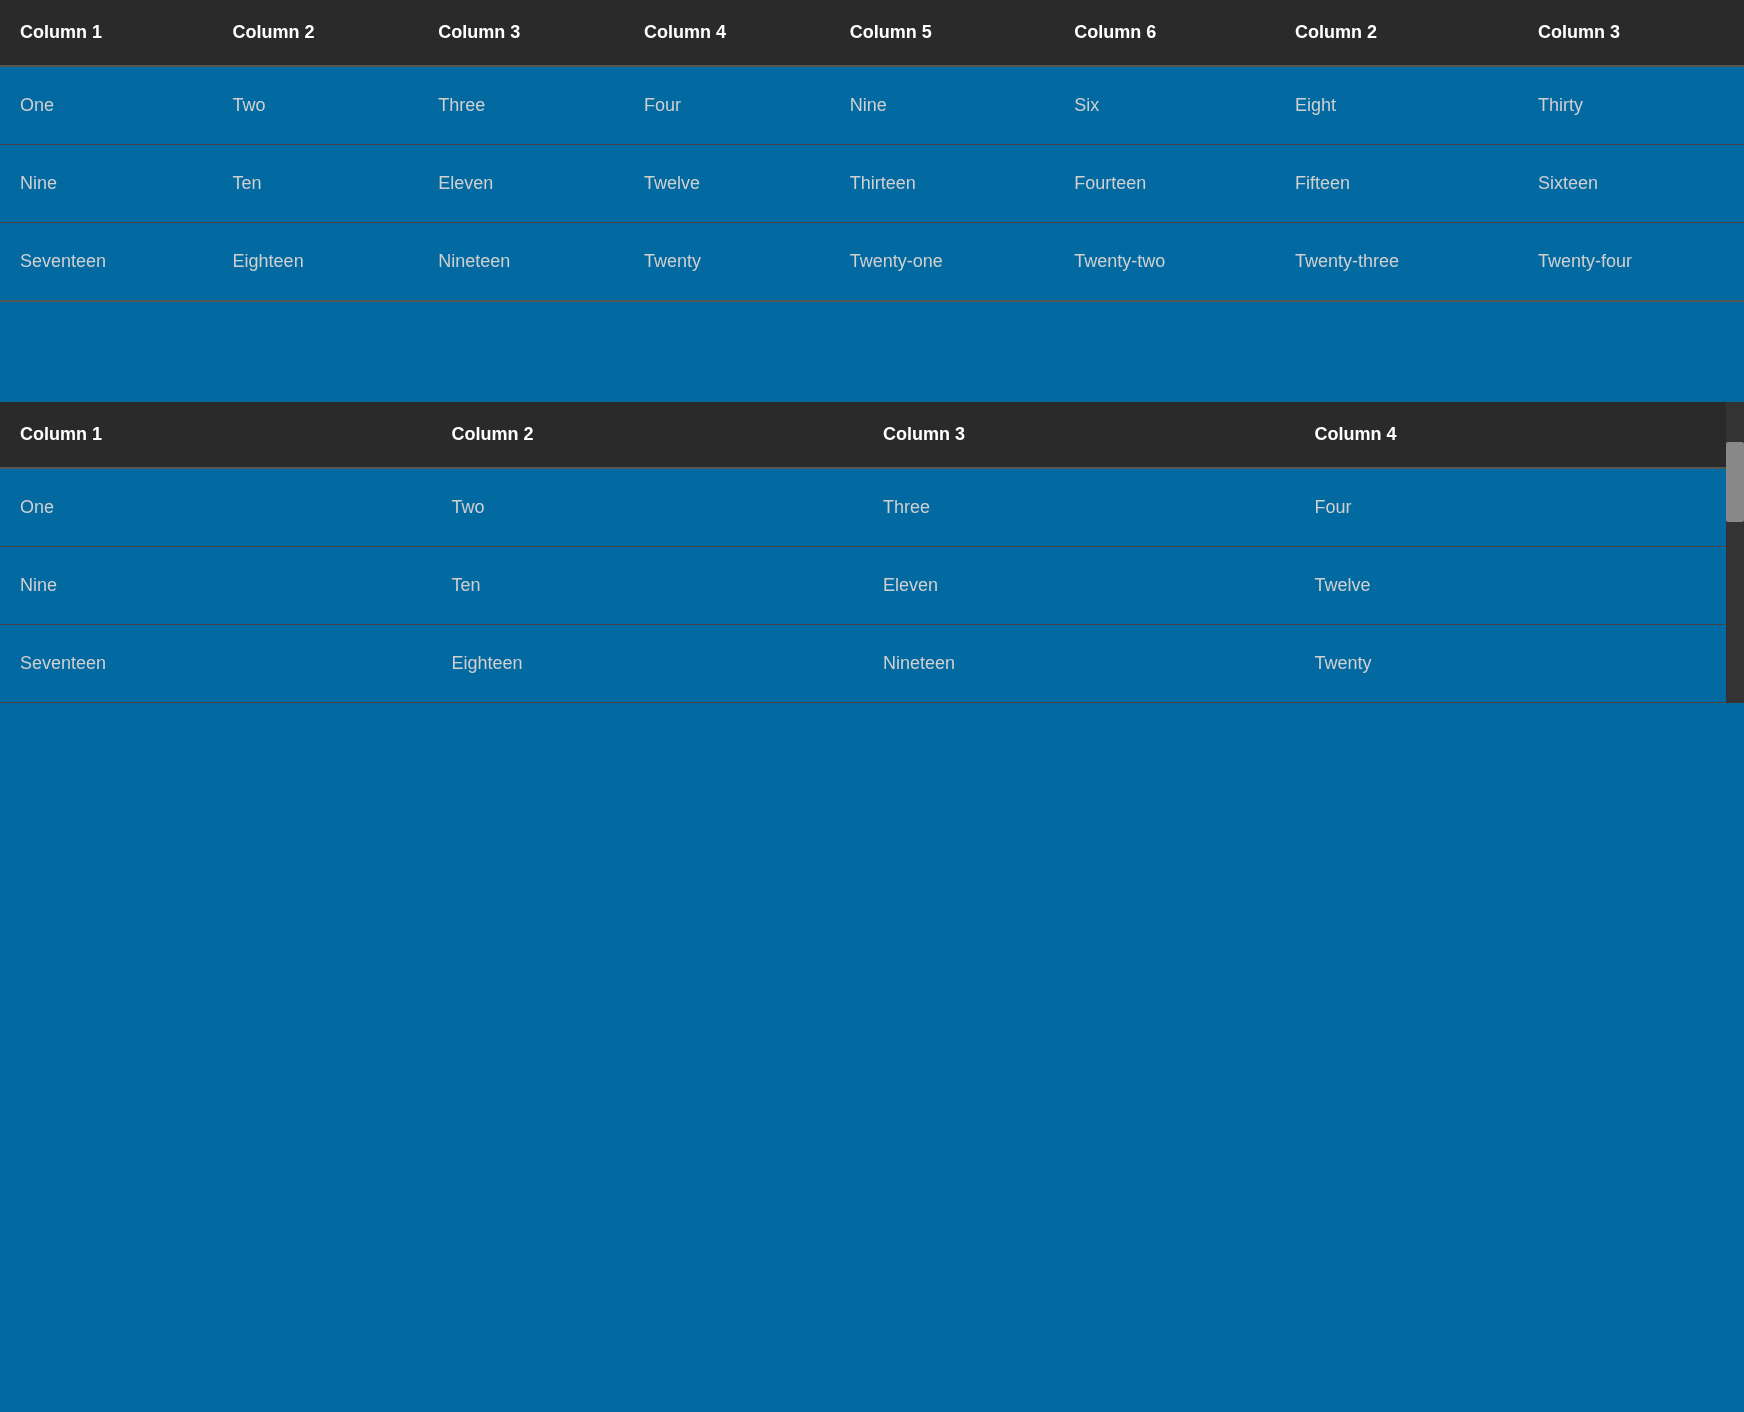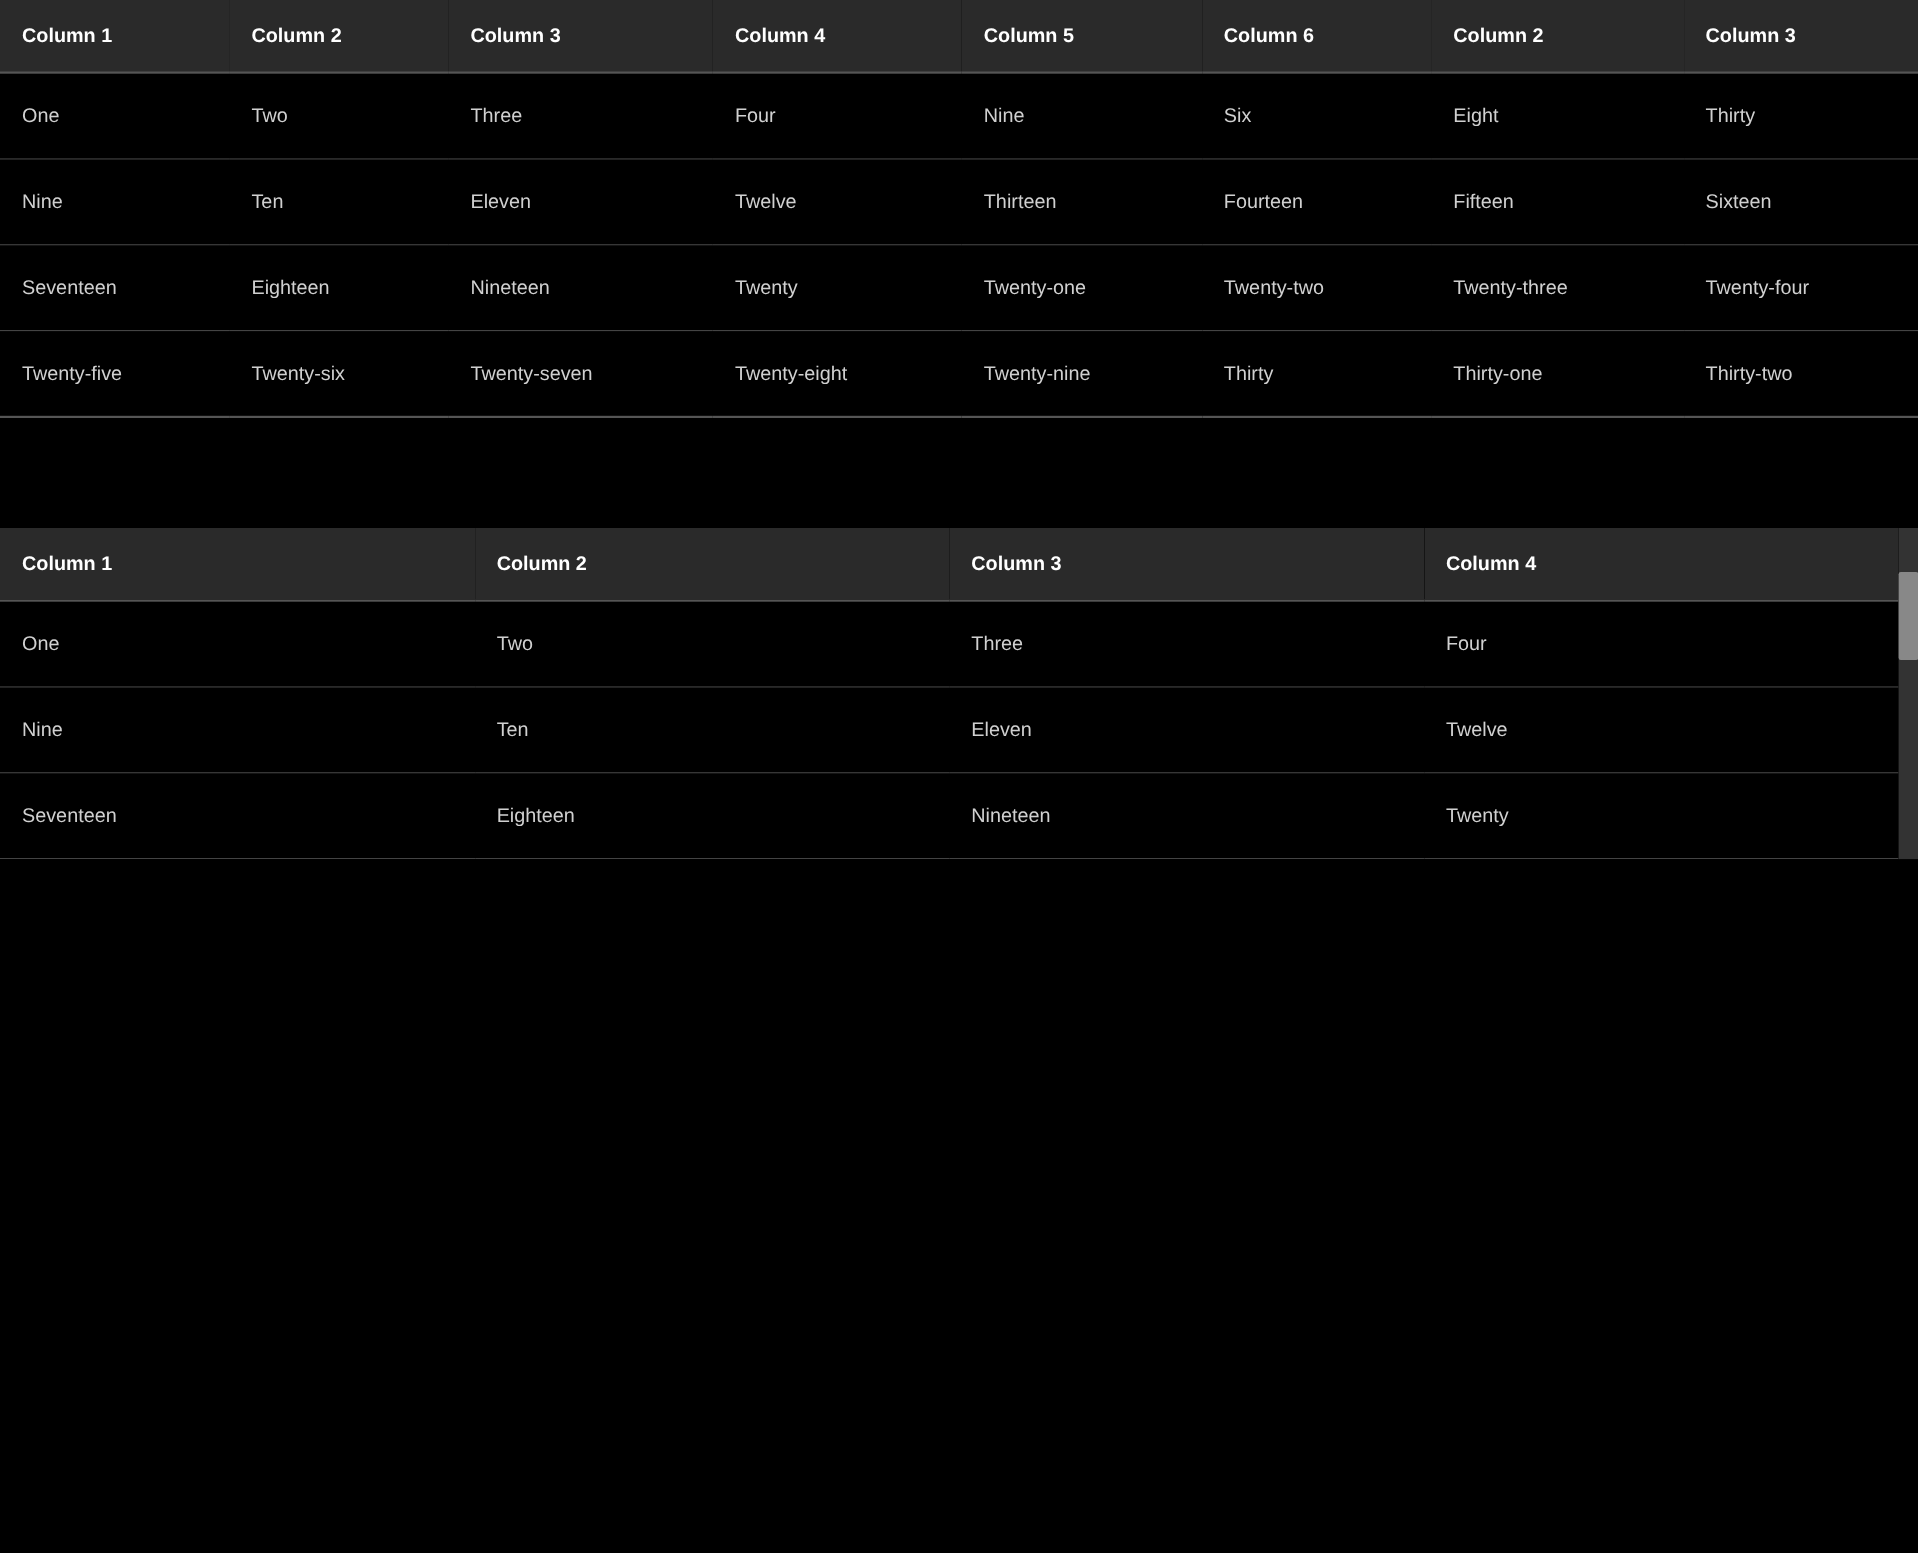--- a/index.html
+++ b/index.html
@@ -7,21 +7,21 @@
       background: #1a1a1a;
       color: #e0e0e0;
       font-family: Arial, sans-serif;
       font-size: 18px;
       overflow-x: hidden;
     }
 
     .page-container {
       width: 1744px;
       min-height: 1412px;
-      background: #000000;
+      background: #0369a1;
       position: relative;
     }
 
     
     .table-8col {
       width: 100%;
       border-collapse: collapse;
       margin-bottom: 60px;
     }
 
@@ -147,30 +147,20 @@
         <tr>
           <td>Seventeen</td>
           <td>Eighteen</td>
           <td>Nineteen</td>
           <td>Twenty</td>
           <td>Twenty-one</td>
           <td>Twenty-two</td>
           <td>Twenty-three</td>
           <td>Twenty-four</td>
         </tr>
-        <tr>
-          <td>Twenty-five</td>
-          <td>Twenty-six</td>
-          <td>Twenty-seven</td>
-          <td>Twenty-eight</td>
-          <td>Twenty-nine</td>
-          <td>Thirty</td>
-          <td>Thirty-one</td>
-          <td>Thirty-two</td>
-        </tr>
       </tbody>
   </table>
 
   <div style="height: 40px;"></div>
 
   <div class="bottom-section">
     <div class="table-4col-wrapper">
       <table class="table-4col">
         <thead>
           <tr>

